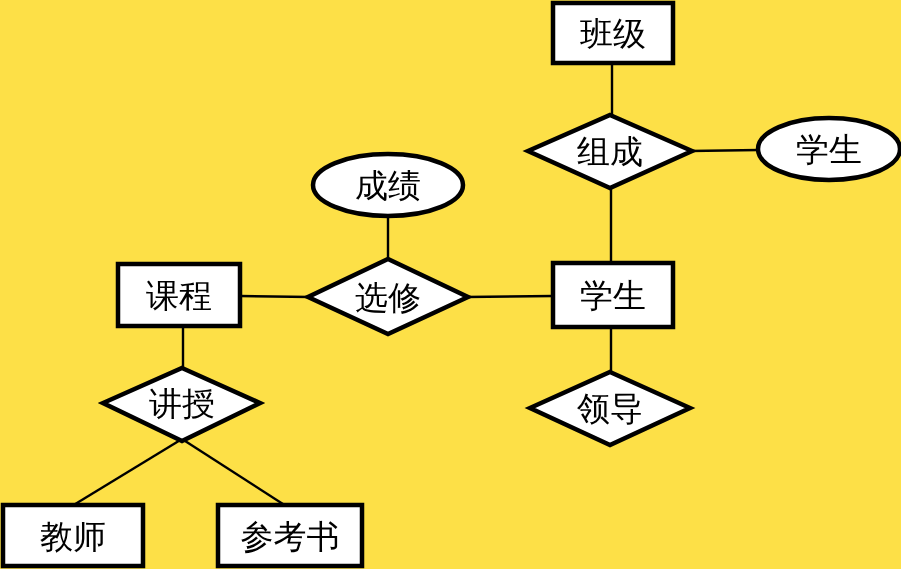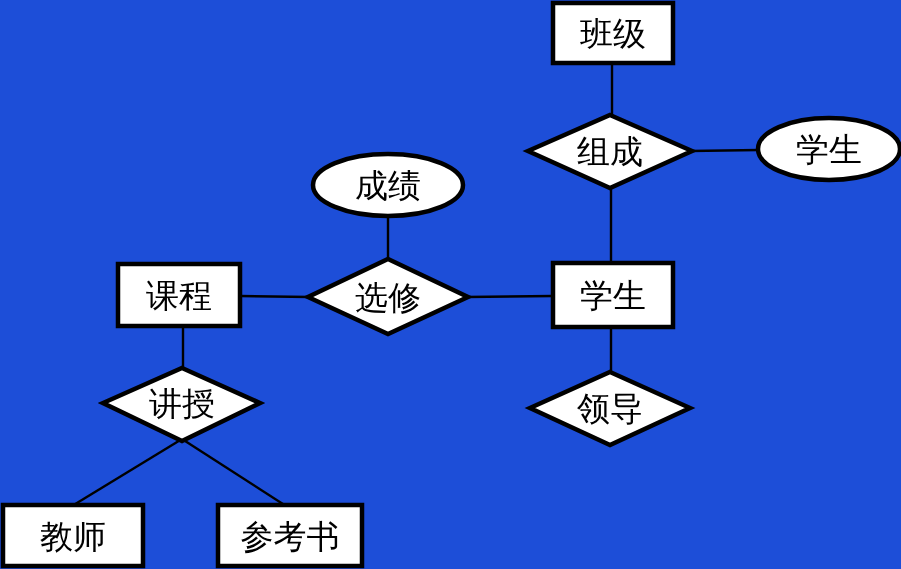--- a/index.html
+++ b/index.html
@@ -7,21 +7,21 @@
     padding: 0;
     background: #ffffff;
     width: 901px;
     height: 569px;
     overflow: hidden;
   }
   .diagram-wrap {
     width: 901px;
     height: 569px;
     position: relative;
-    background: #1d4ed8;
+    background: #fde047;
   }
   svg {
     display: block;
   }
   .shape {
     fill: #ffffff;
     stroke: #000000;
   }
   .rect-shape   { stroke-width: 4.5px; }
   .diamond-shape{ stroke-width: 4.5px; }

